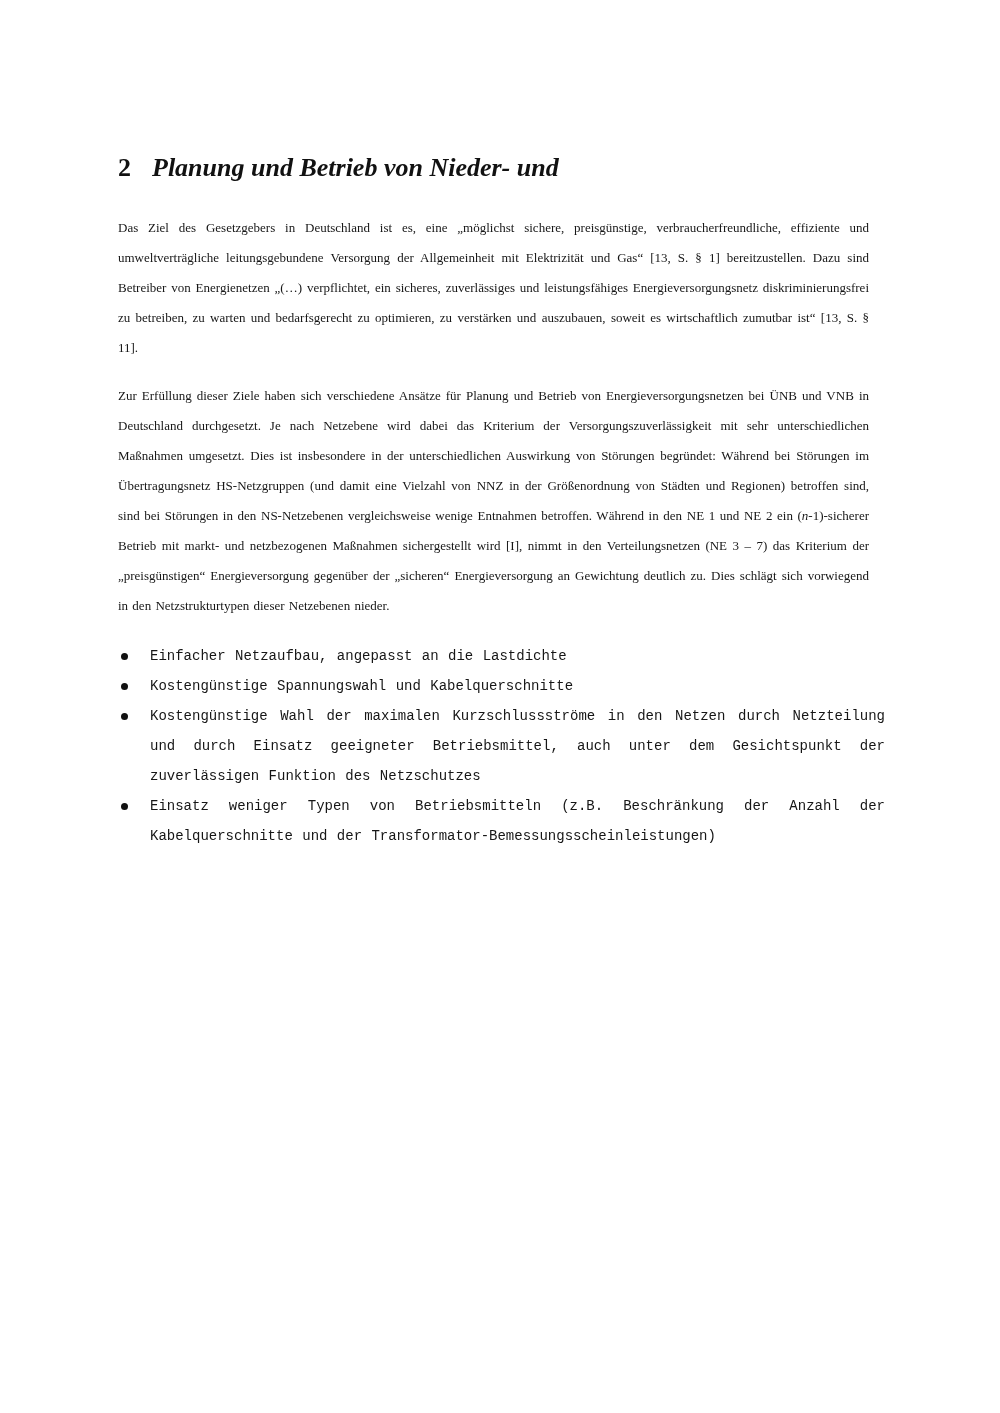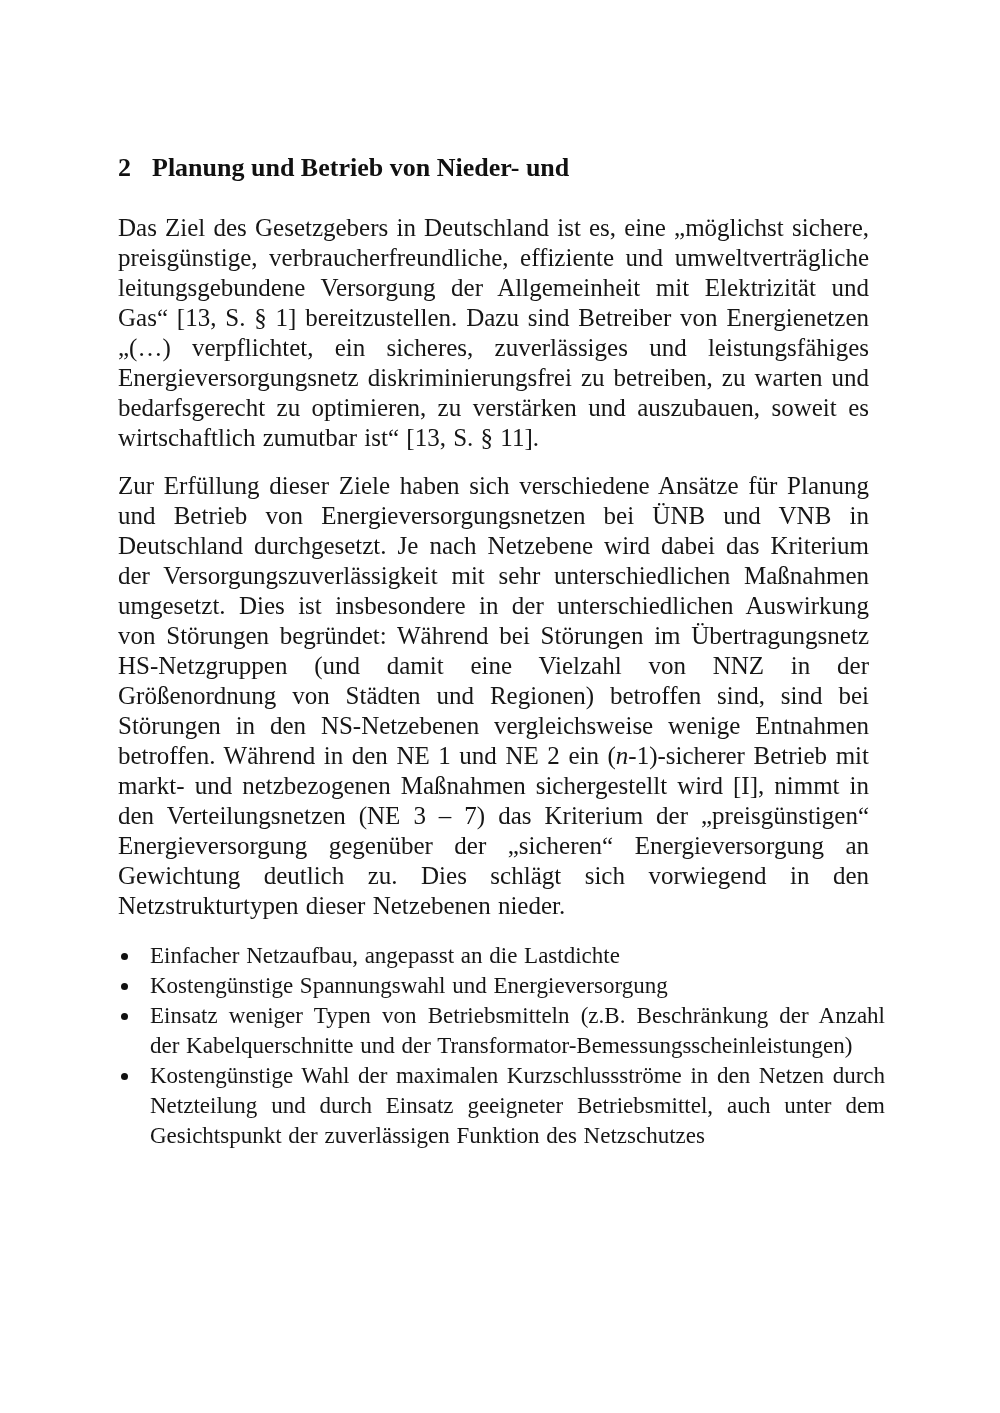--- a/index.html
+++ b/index.html
@@ -29,43 +29,45 @@
     line-height: 33px;
     margin: 0 0 29px 0;
     color: #111111;
   }
   .heading .hnum {
     flex: 0 0 34px;
     width: 34px;
   }
   .heading .htext {
     flex: 1 1 auto;
+    font-style: italic;
   }
   p.body-par {
-    font-size: 25px;
+    font-size: 13px;
     line-height: 30px;
     text-align: justify;
     margin: 0 16px 18px 0;
     word-spacing: 1px;
   }
   p.body-par i {
     font-style: italic;
   }
   ul.bullet-list {
     list-style: none;
     margin: 20px 0 0 0;
     padding: 0;
   }
   ul.bullet-list li {
     position: relative;
     padding-left: 32px;
-    font-size: 23px;
+    font-size: 14px;
     line-height: 30px;
     text-align: justify;
     word-spacing: 1px;
+    font-family: Liberation Mono, monospace;
   }
   .bullet-dot {
     position: absolute;
     left: 3px;
     top: 12px;
     width: 7px;
     height: 7px;
     border-radius: 50%;
     background: #111111;
   }
@@ -87,25 +89,25 @@
   <p class="body-par"><span>Zur Erfüllung dieser Ziele haben sich verschiedene Ansätze für Planung und Betrieb von Energieversorgungsnetzen bei ÜNB und VNB in Deutschland durchgesetzt. Je nach Netzebene wird dabei das Kriterium der Versorgungszuverlässigkeit mit sehr unterschiedlichen Maßnahmen umgesetzt. Dies ist insbesondere in der unterschiedlichen Auswirkung von Störungen begründet: Während bei Störungen im Übertragungsnetz HS-Netzgruppen (und damit eine Vielzahl von NNZ in der Größenordnung von Städten und Regionen) betroffen sind, sind bei Störungen in den NS-Netzebenen vergleichsweise wenige Entnahmen betroffen. Während in den NE 1 und NE 2 ein (</span><i>n</i><span>-1)-sicherer Betrieb mit markt- und netzbezogenen Maßnahmen sichergestellt wird [I], nimmt in den Verteilungsnetzen (NE 3 – 7) das Kriterium der „preisgünstigen“ Energieversorgung gegenüber der „sicheren“ Energieversorgung an Gewichtung deutlich zu. Dies schlägt sich vorwiegend in den Netzstrukturtypen dieser Netzebenen nieder.</span></p>
 
 
   <ul class="bullet-list">
     <li>
       <span class="bullet-dot"></span>
       <span>Einfacher Netzaufbau, angepasst an die Lastdichte</span>
     </li>
     <li>
       <span class="bullet-dot"></span>
-      <span>Kostengünstige Spannungswahl und Energieversorgung</span>
+      <span>Kostengünstige Spannungswahl und Kabelquerschnitte</span>
+    </li>
+    <li>
+      <span class="bullet-dot"></span>
+      <span>Kostengünstige Wahl der maximalen Kurzschlussströme in den Netzen durch Netzteilung und durch Einsatz geeigneter Betriebsmittel, auch unter dem Gesichtspunkt der zuverlässigen Funktion des Netzschutzes</span>
     </li>
     <li>
       <span class="bullet-dot"></span>
       <span>Einsatz weniger Typen von Betriebsmitteln (z.B. Beschränkung der Anzahl der Kabelquerschnitte und der Transformator-Bemessungsscheinleistungen)</span>
-    </li>
-    <li>
-      <span class="bullet-dot"></span>
-      <span>Kostengünstige Wahl der maximalen Kurzschlussströme in den Netzen durch Netzteilung und durch Einsatz geeigneter Betriebsmittel, auch unter dem Gesichtspunkt der zuverlässigen Funktion des Netzschutzes</span>
     </li>
   </ul>
 
 </div>
 
 </body></html>

